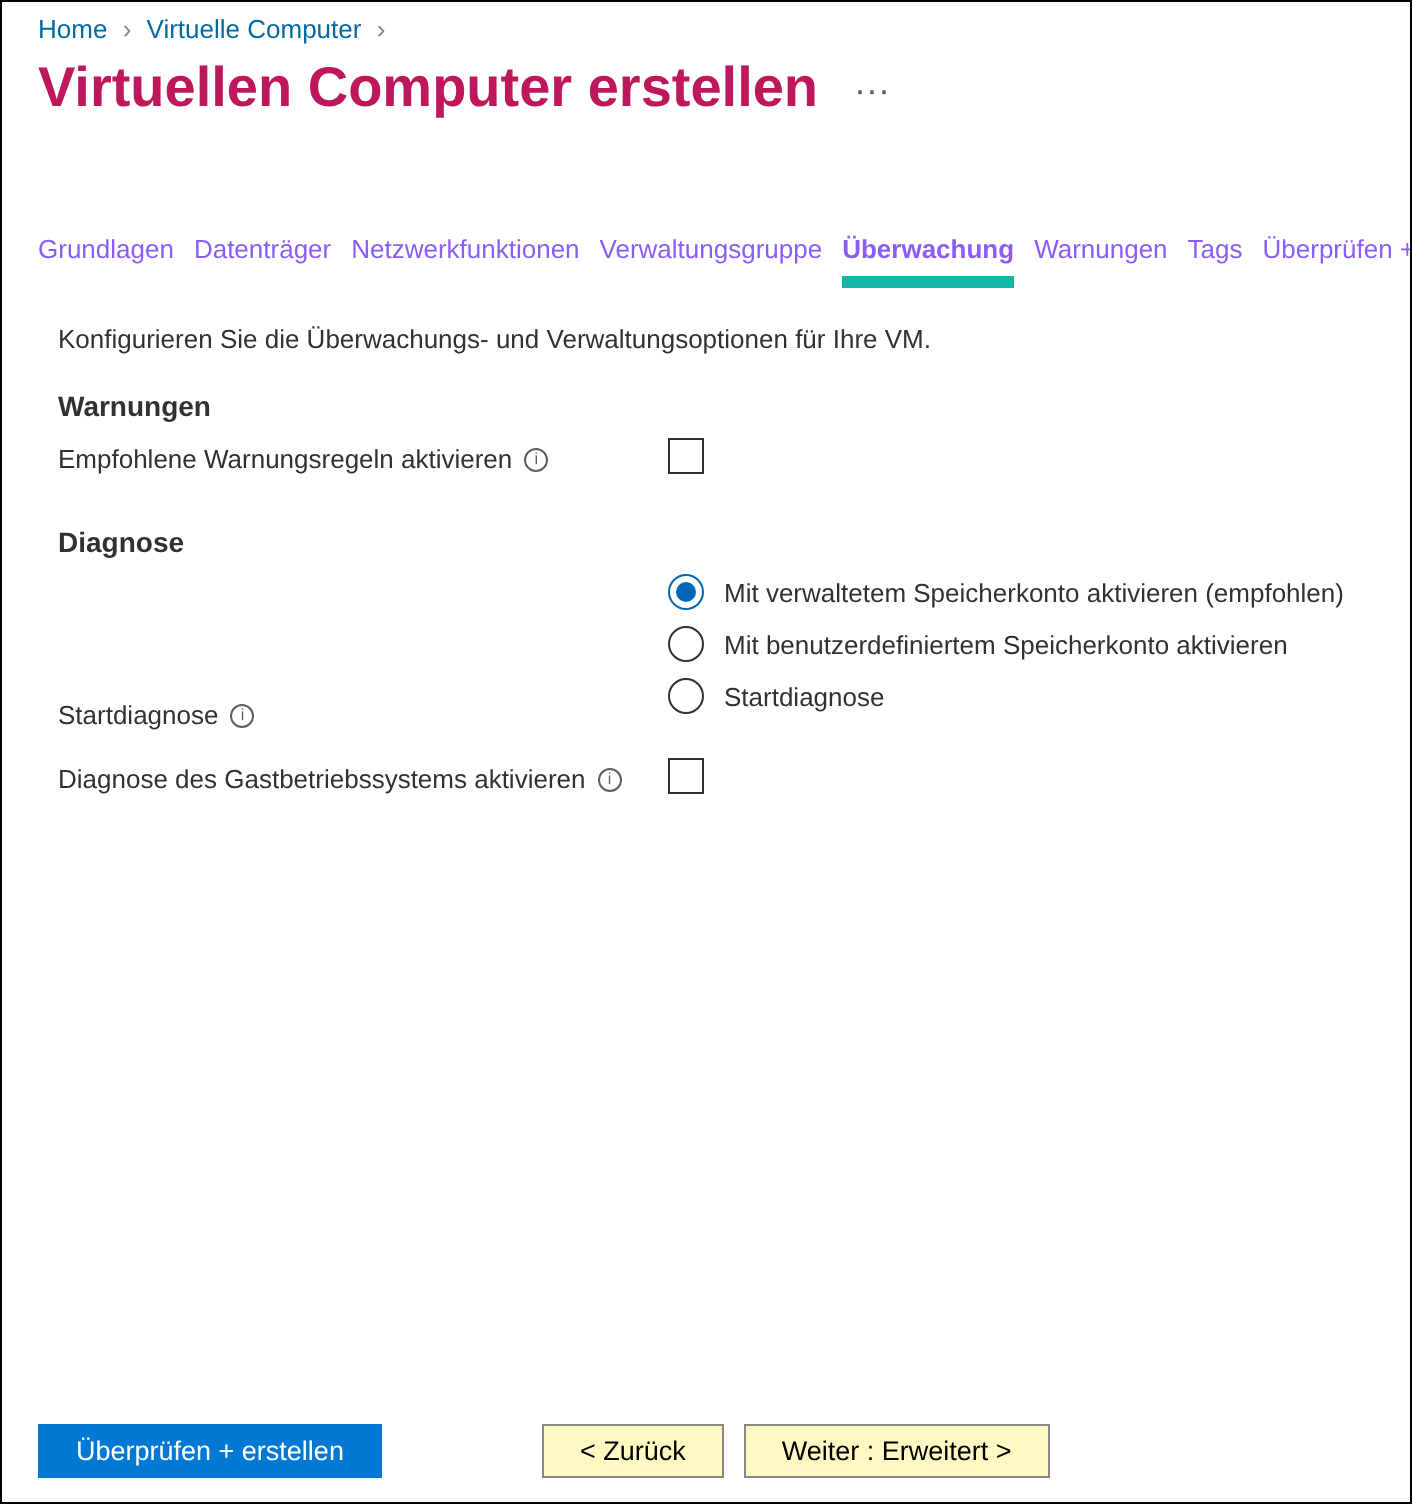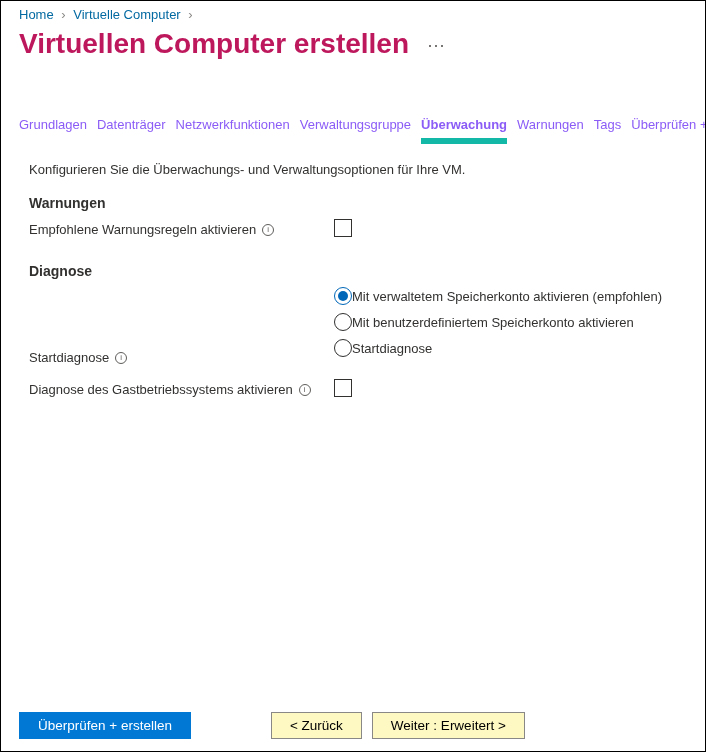--- a/index.html
+++ b/index.html
@@ -100,20 +100,21 @@
     .checkbox {
       width: 18px;
       height: 18px;
       border: 1px solid #323130;
       background: #fff;
       cursor: pointer;
     }
     .radio-option {
       display: flex;
       align-items: center;
+      gap: 10px;
       margin-bottom: 8px;
       cursor: pointer;
     }
     .radio {
       width: 18px;
       height: 18px;
       border: 1px solid #323130;
       border-radius: 50%;
       background: #fff;
       position: relative;

